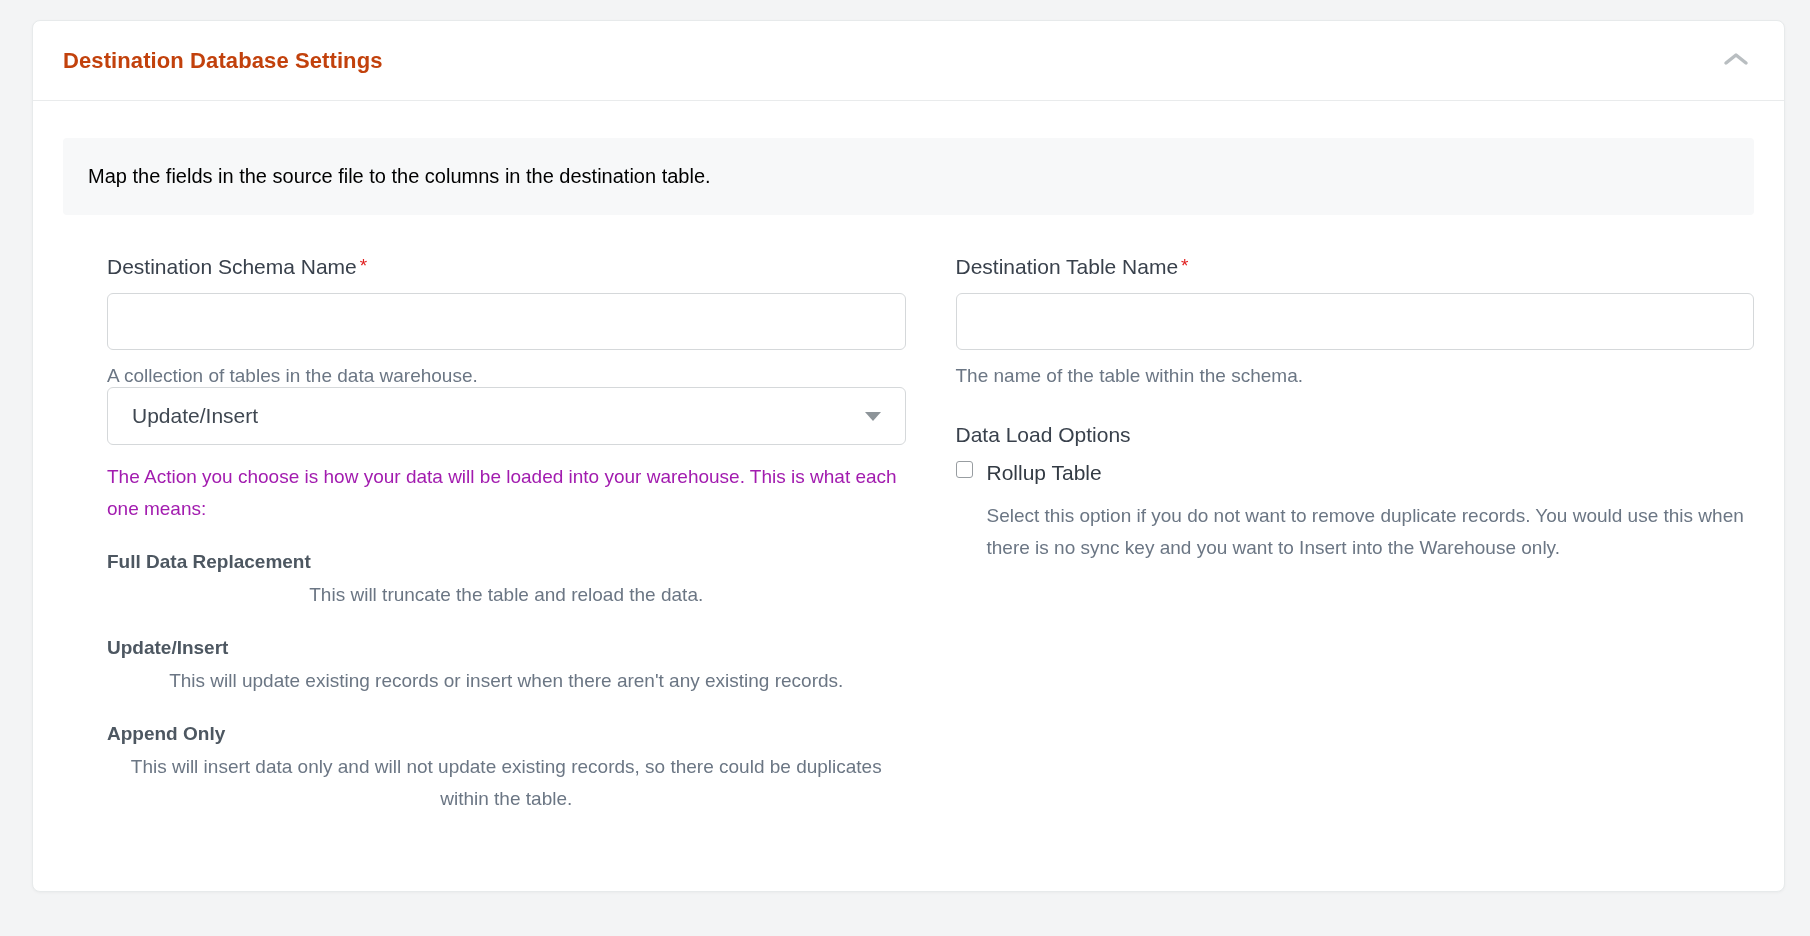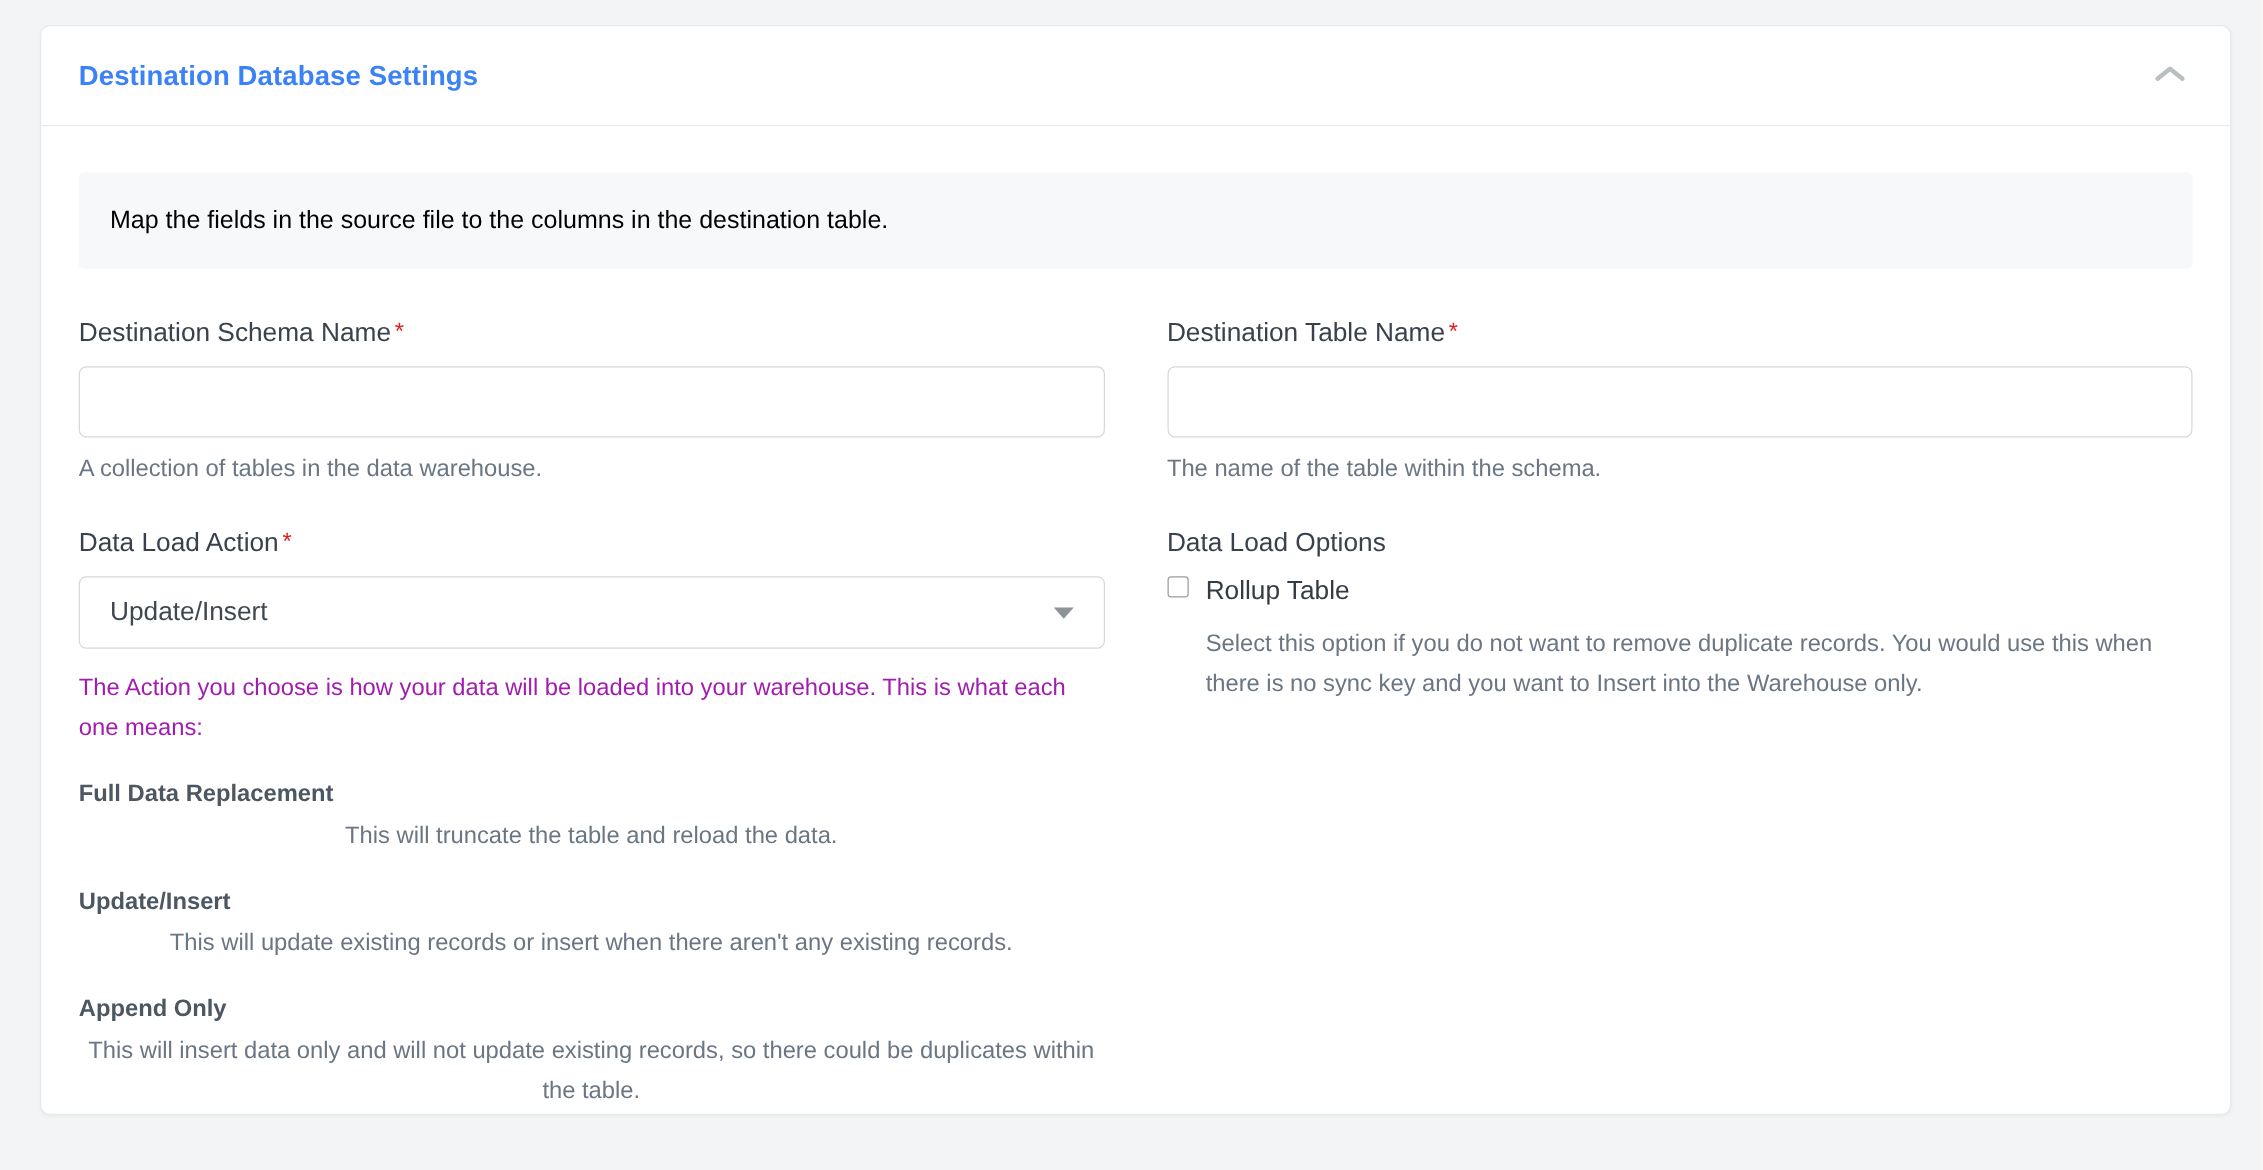--- a/index.html
+++ b/index.html
@@ -26,21 +26,21 @@
     height: 80px;
     display: flex;
     align-items: center;
     justify-content: space-between;
     padding: 0 30px;
     border-bottom: 1px solid #e9ebec;
   }
   .card-title {
     font-size: 22px;
     font-weight: 700;
-    color: #3b82f6;
+    color: #c2410c;
     letter-spacing: 0.1px;
   }
   .collapse-btn {
     background: none;
     border: none;
     cursor: pointer;
     padding: 4px;
     display: flex;
     align-items: center;
   }
@@ -50,20 +50,21 @@
     border-radius: 4px;
     padding: 27px 25px;
     font-size: 20px;
     color: #000000;
   }
   .form-grid {
     display: grid;
     grid-template-columns: 1fr 1fr;
     column-gap: 50px;
     padding: 40px 30px 0 30px;
+    margin-left: 44px;
   }
   .field-label {
     font-size: 21px;
     color: #39414c;
     margin-bottom: 14px;
   }
   .required {
     color: #e02020;
     font-size: 19px;
     margin-left: 3px;
@@ -180,23 +181,20 @@
   <div class="form-grid">
 
     <div>
 
       <div class="field-label">
         <span>Destination Schema Name</span><span class="required">*</span>
       </div>
       <input type="text" class="text-input" value="" style="">
       <div class="helper-text">A collection of tables in the data warehouse.</div>
 
-      <div class="field-label section-gap">
-        <span>Data Load Action</span><span class="required">*</span>
-      </div>
       <div class="select-box">
         <span class="select-value">Update/Insert</span>
         <span class="caret-down"></span>
       </div>
       <div class="para">The Action you choose is how your data will be loaded into your warehouse. This is what each one means:</div>
 
       <div class="def-block">
         <div class="def-term">Full Data Replacement</div>
         <div class="def-desc">This will truncate the table and reload the data.</div>
       </div>

